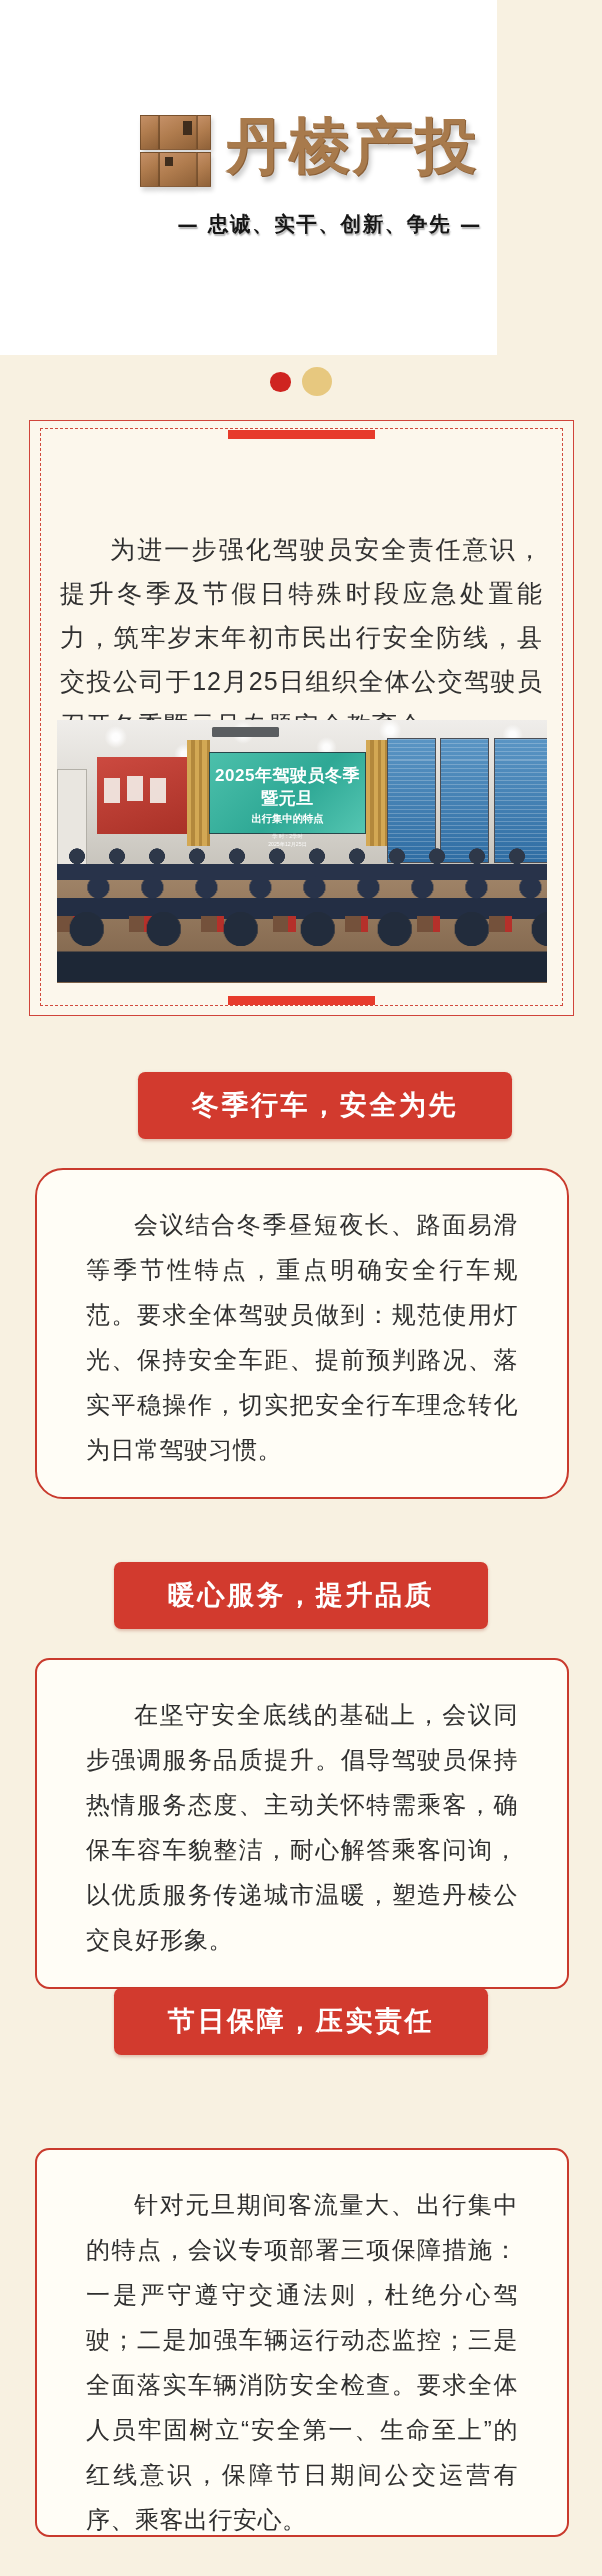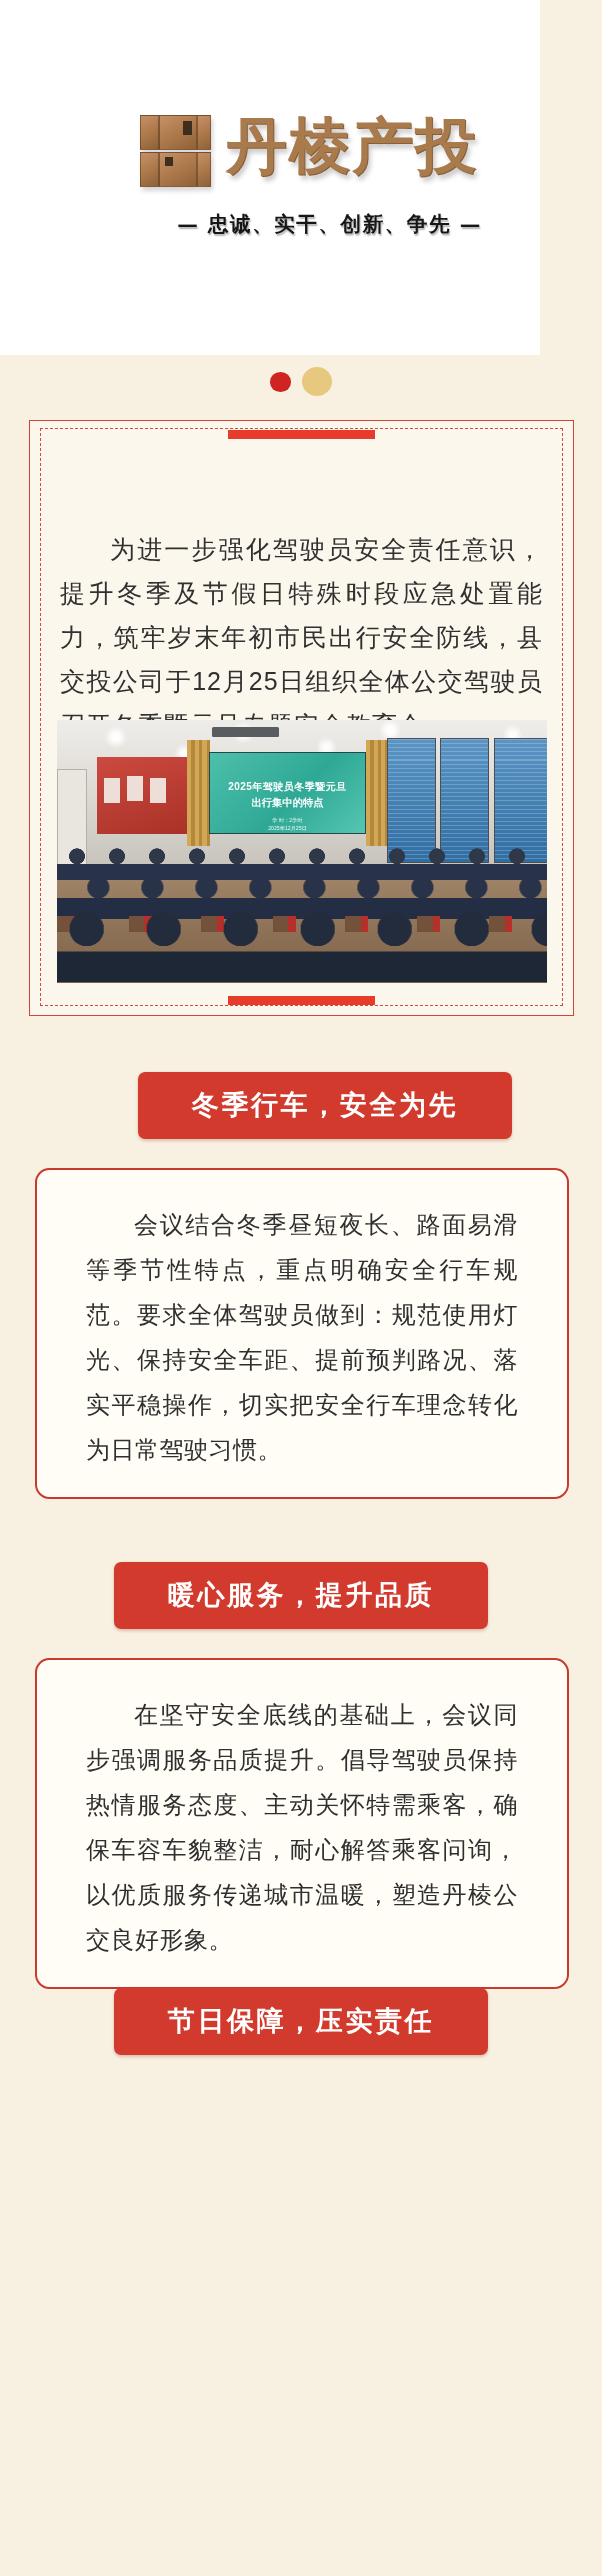--- a/index.html
+++ b/index.html
@@ -1,21 +1,21 @@
 <!DOCTYPE html>
 <html style="font-size:8.2px"><head>
 <meta charset="utf-8">
 <style>
   html,body{margin:0;padding:0;}
   body{font-family:"Liberation Sans","DejaVu Sans",sans-serif;}
   .page{position:relative;width:603px;height:3128px;background:#f8f1e1;overflow:hidden;}
   .abs{position:absolute;}
 
   
-  .header{left:0;top:0;width:540px;height:355px;background:#ffffff;}
+  .header{left:0;top:0;width:497px;height:355px;background:#ffffff;}
   .blk{position:absolute;background:linear-gradient(150deg,#c59067 0%,#b07c4e 45%,#8f6138 100%);
        border:0.5px solid rgba(90,58,30,.55);box-shadow:2.1px 3.6px 4.6px rgba(0,0,0,.16);}
   .blk-notch{position:absolute;background:#3f2d1d;}
   .brand-title{left:226px;top:112px;width:268px;height:77px;
        font-family:"DejaVu Serif","Liberation Serif",serif;
        font-size:61px;line-height:67px;font-weight:bold;color:#a87a4c;letter-spacing:2.1px;
        text-shadow:1px 1px 0 #8a5f37,3.1px 4.6px 5.2px rgba(0,0,0,.22);white-space:nowrap;}
   .brand-slogan{left:0;top:210px;width:603px;text-align:center;
        font-family:"DejaVu Serif","Liberation Serif",serif;
        font-size:20.6px;font-weight:bold;color:#161616;letter-spacing:1.5px;
@@ -49,21 +49,21 @@
   .vent{left:155px;top:7.2px;width:67px;height:10.3px;background:#5a5d60;border-radius:1.5px;}
   .door{left:0;top:49px;width:28px;height:116px;background:#e9e6e0;border:1.5px solid #b3b0a8;}
   .red-decor{left:40px;top:37px;width:92px;height:77px;background:linear-gradient(160deg,#cc4a40,#a93127);}
   .poster{position:absolute;width:15.5px;height:25px;background:#f3f0ea;opacity:.9;}
   .curtain{top:19.6px;height:106px;background:repeating-linear-gradient(90deg,#d3a854 0 4.1px,#b3883c 4.1px 7.7px);}
   .curtain-l{left:130px;width:23px;}
   .curtain-r{left:309px;width:20.6px;}
   .screen{left:152px;top:32px;width:155px;height:80px;border:1.5px solid #27464a;
       background:linear-gradient(135deg,#4cc0ab 0%,#2ea895 55%,#55c6b2 100%);
       color:#ffffff;text-align:center;}
-  .screen-t1{margin-top:27px;font-size:10px;font-weight:bold;letter-spacing:0.5px;}
+  .screen-t1{margin-top:11px;font-size:17px;font-weight:bold;letter-spacing:0.5px;}
   .screen-t2{font-size:10.3px;font-weight:bold;margin-top:2.1px;}
   .screen-t3{font-size:5.2px;margin-top:7.2px;opacity:.9;}
   .screen-t4{font-size:5.2px;margin-top:1px;opacity:.9;}
   .blind{top:18px;height:123px;border:1.5px solid #4b4e55;
       background:linear-gradient(#5a95c4,#2f6da3),#3f7fb5;
       background-blend-mode:normal;}
   .blind:before{content:"";position:absolute;inset:0;
       background:repeating-linear-gradient(180deg,rgba(255,255,255,.22) 0 1px,rgba(0,0,0,0) 1px 4.1px);}
   .blind1{left:330px;width:47px;}
   .blind2{left:383px;width:47px;}
@@ -86,21 +86,21 @@
   
   .banner{left:114px;width:374px;height:67px;background:#d23a2e;border-radius:7.2px;
       color:#ffffff;font-size:27px;font-weight:bold;letter-spacing:2.6px;
       text-align:center;line-height:67px;box-shadow:0 1.5px 3.1px rgba(150,40,25,.25);}
   .banner-1{top:1072px;margin-left:24px;}
   .banner-2{top:1562px;}
   .banner-3{top:1988px;}
 
   
   .card{left:35px;width:534px;background:#fffdf6;border:2.6px solid #c93a2d;border-radius:14.4px;box-sizing:border-box;}
-  .card-1{top:1168px;height:331px;}
+  .card-1{top:1168px;height:331px;border-radius:28px;}
   .card-2{top:1658px;height:331px;}
   .card-3{top:2148px;height:389px;}
   .card-text{position:absolute;left:49px;right:49px;top:32px;
       font-size:24px;line-height:45px;color:#2f2f2f;letter-spacing:0.5px;
       text-align:justify;text-indent:2em;}
 </style>
 </head>
 <body>
 
 <div class="page">
@@ -164,15 +164,18 @@
   <div class="abs card card-1">
     <div class="card-text">会议结合冬季昼短夜长、路面易滑等季节性特点，重点明确安全行车规范。要求全体驾驶员做到：规范使用灯光、保持安全车距、提前预判路况、落实平稳操作，切实把安全行车理念转化为日常驾驶习惯。</div>
   </div>
 
   <div class="abs card card-2">
     <div class="card-text">在坚守安全底线的基础上，会议同步强调服务品质提升。倡导驾驶员保持热情服务态度、主动关怀特需乘客，确保车容车貌整洁，耐心解答乘客问询，以优质服务传递城市温暖，塑造丹棱公交良好形象。</div>
   </div>
   <div class="abs banner banner-2">暖心服务，提升品质</div>
 
   <div class="abs banner banner-3">节日保障，压实责任</div>
+  <div class="abs card card-3">
+    <div class="card-text">针对元旦期间客流量大、出行集中的特点，会议专项部署三项保障措施：一是严守遵守交通法则，杜绝分心驾驶；二是加强车辆运行动态监控；三是全面落实车辆消防安全检查。要求全体人员牢固树立“安全第一、生命至上”的红线意识，保障节日期间公交运营有序、乘客出行安心。</div>
+  </div>
 
 </div>
 
 
 </body></html>

